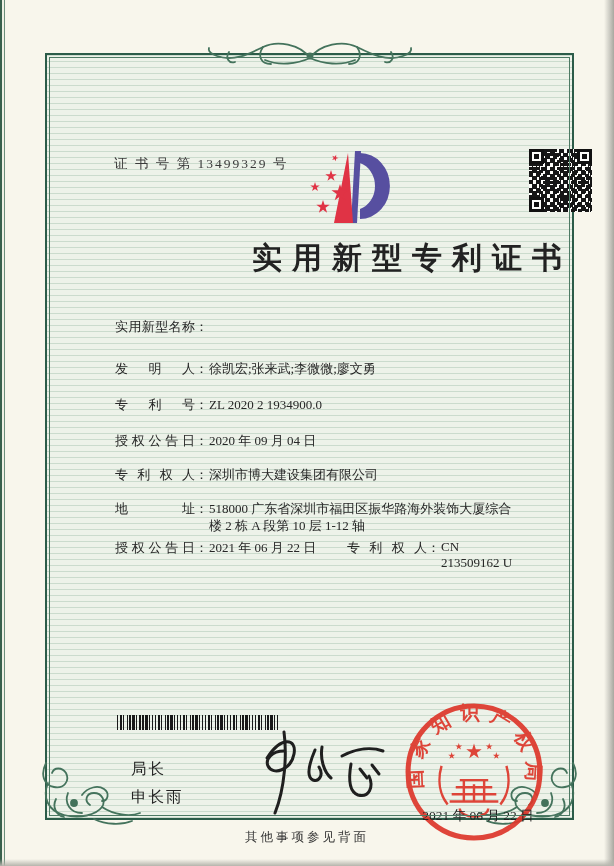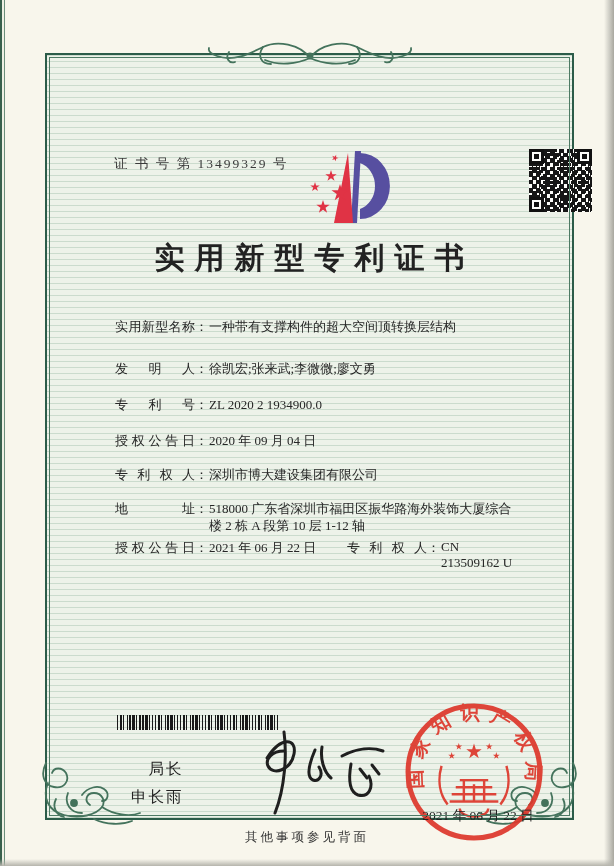--- a/index.html
+++ b/index.html
@@ -16,23 +16,23 @@
   .frame{position:absolute;left:45px;top:53px;width:525px;height:763px;
     border:2px solid #2c5c49;background:#edf2e9;
     background-image:repeating-linear-gradient(180deg,rgba(130,170,145,.32) 0 1px,rgba(0,0,0,0) 1px 6px);}
   .frame::after{content:"";position:absolute;inset:2px;border:1px solid #4d7a64;pointer-events:none;}
   .orn{position:absolute;color:#44735c;}
   .orn svg{display:block;}
   .orn-top{left:50%;top:-17px;transform:translateX(-50%);}
   .orn-bl{left:-9px;bottom:-10px;}
   .orn-br{right:-9px;bottom:-10px;transform:scaleX(-1);}
   
-  .abs{position:absolute;text-align:right;}
+  .abs{position:absolute;}
   .certno{left:67px;top:100px;font-size:13.5px;letter-spacing:2px;color:#3a3a3a;}
-  .title{left:0;right:0;top:183px;text-align:center;font-size:30px;font-weight:700;
+  .title{left:0;right:0;top:183px;text-align:right;font-size:30px;font-weight:700;
     letter-spacing:10px;color:#222;text-indent:10px;}
   .row{position:absolute;left:68px;right:58px;display:flex;align-items:flex-start;
     font-size:13px;color:#262626;}
   .lbl{display:inline-block;width:80px;flex:none;text-align:justify;text-align-last:justify;}
   .colon{flex:none;width:14px;}
   .val{flex:1;line-height:17px;}
   .pair2{position:absolute;left:232px;top:0;display:flex;}
   .pair2 .lbl{width:80px;}
   .paras{left:68px;right:60px;top:509px;font-size:13px;line-height:23px;color:#262626;
     text-align:justify;}
@@ -114,21 +114,20 @@
       <div class="fp tl"></div>
       <div class="fp tr"></div>
       <div class="fp bl"></div>
     </div>
 
     <div class="abs title">实用新型专利证书</div>
 
     <div class="row" style="top:263px">
       <span class="lbl">实用新型名称</span>
         <span class="colon">：</span>
-        <span class="val">一种带有支撑构件的超大空间顶转换层结构</span>
     </div>
     <div class="row" style="top:305px">
       <span class="lbl">发明人</span>
         <span class="colon">：</span>
         <span class="val">徐凯宏;张来武;李微微;廖文勇</span>
     </div>
     <div class="row" style="top:341px">
       <span class="lbl">专利号</span>
         <span class="colon">：</span>
         <span class="val">ZL 2020 2 1934900.0</span>

